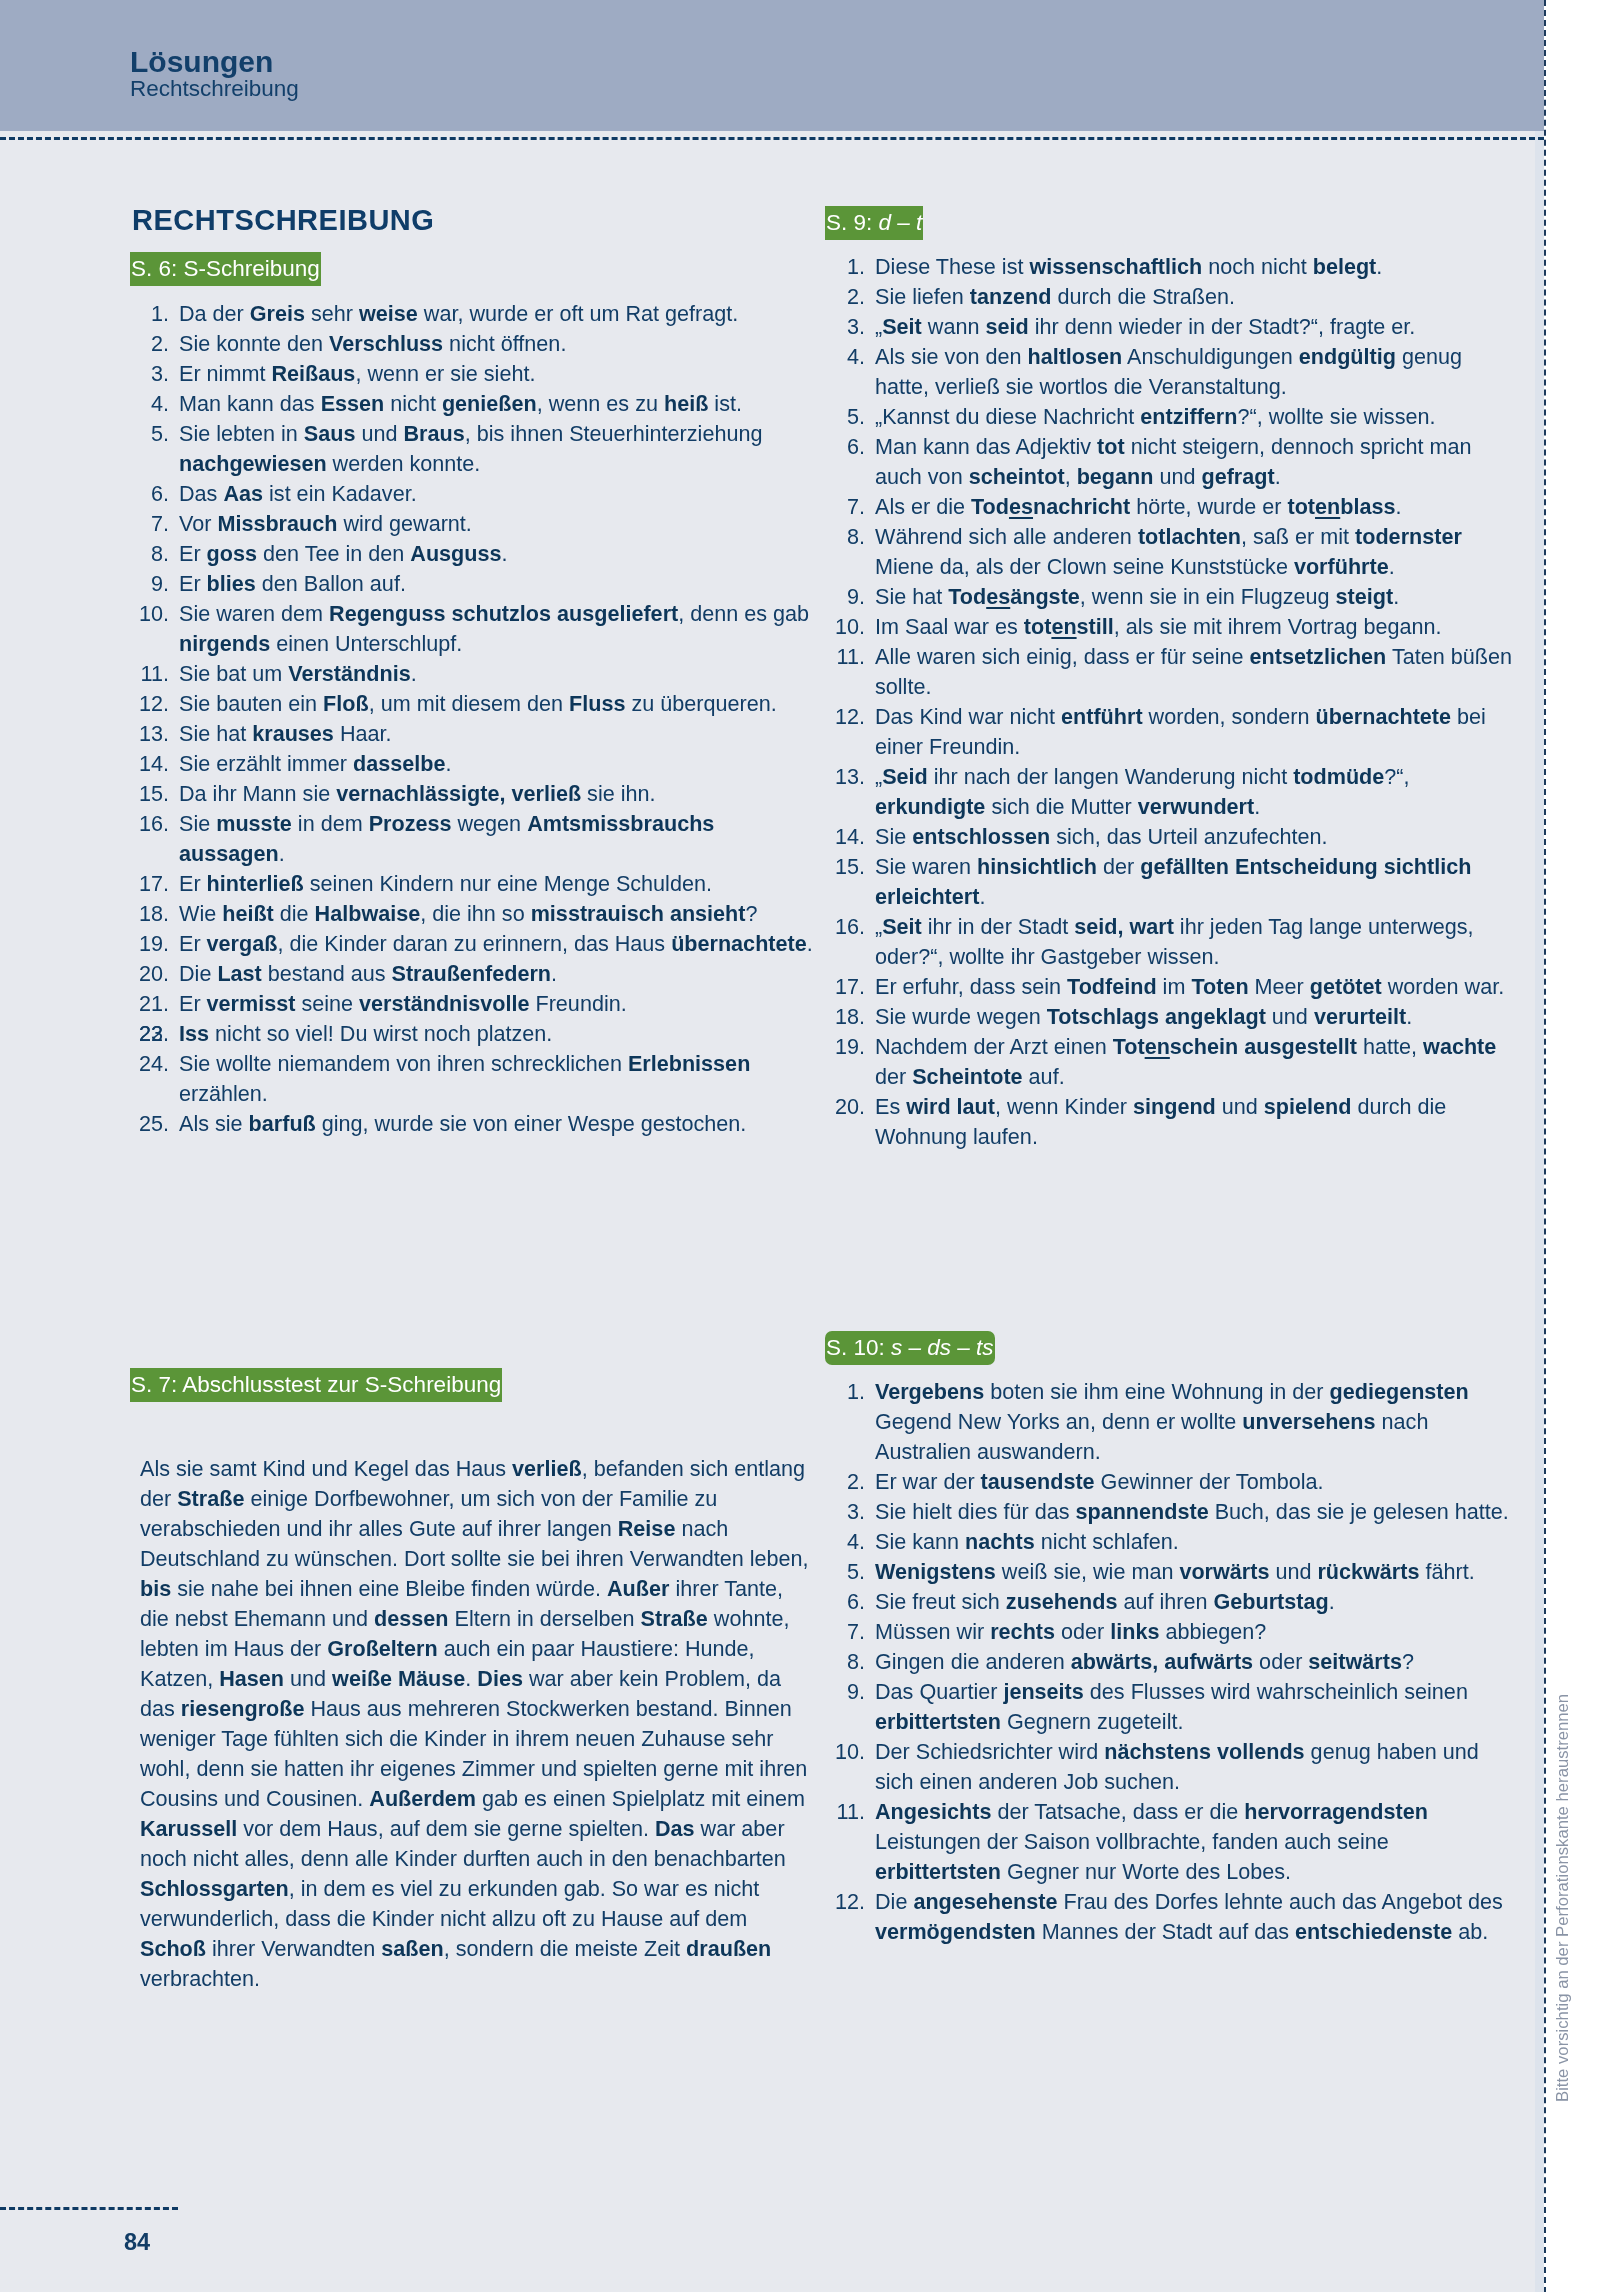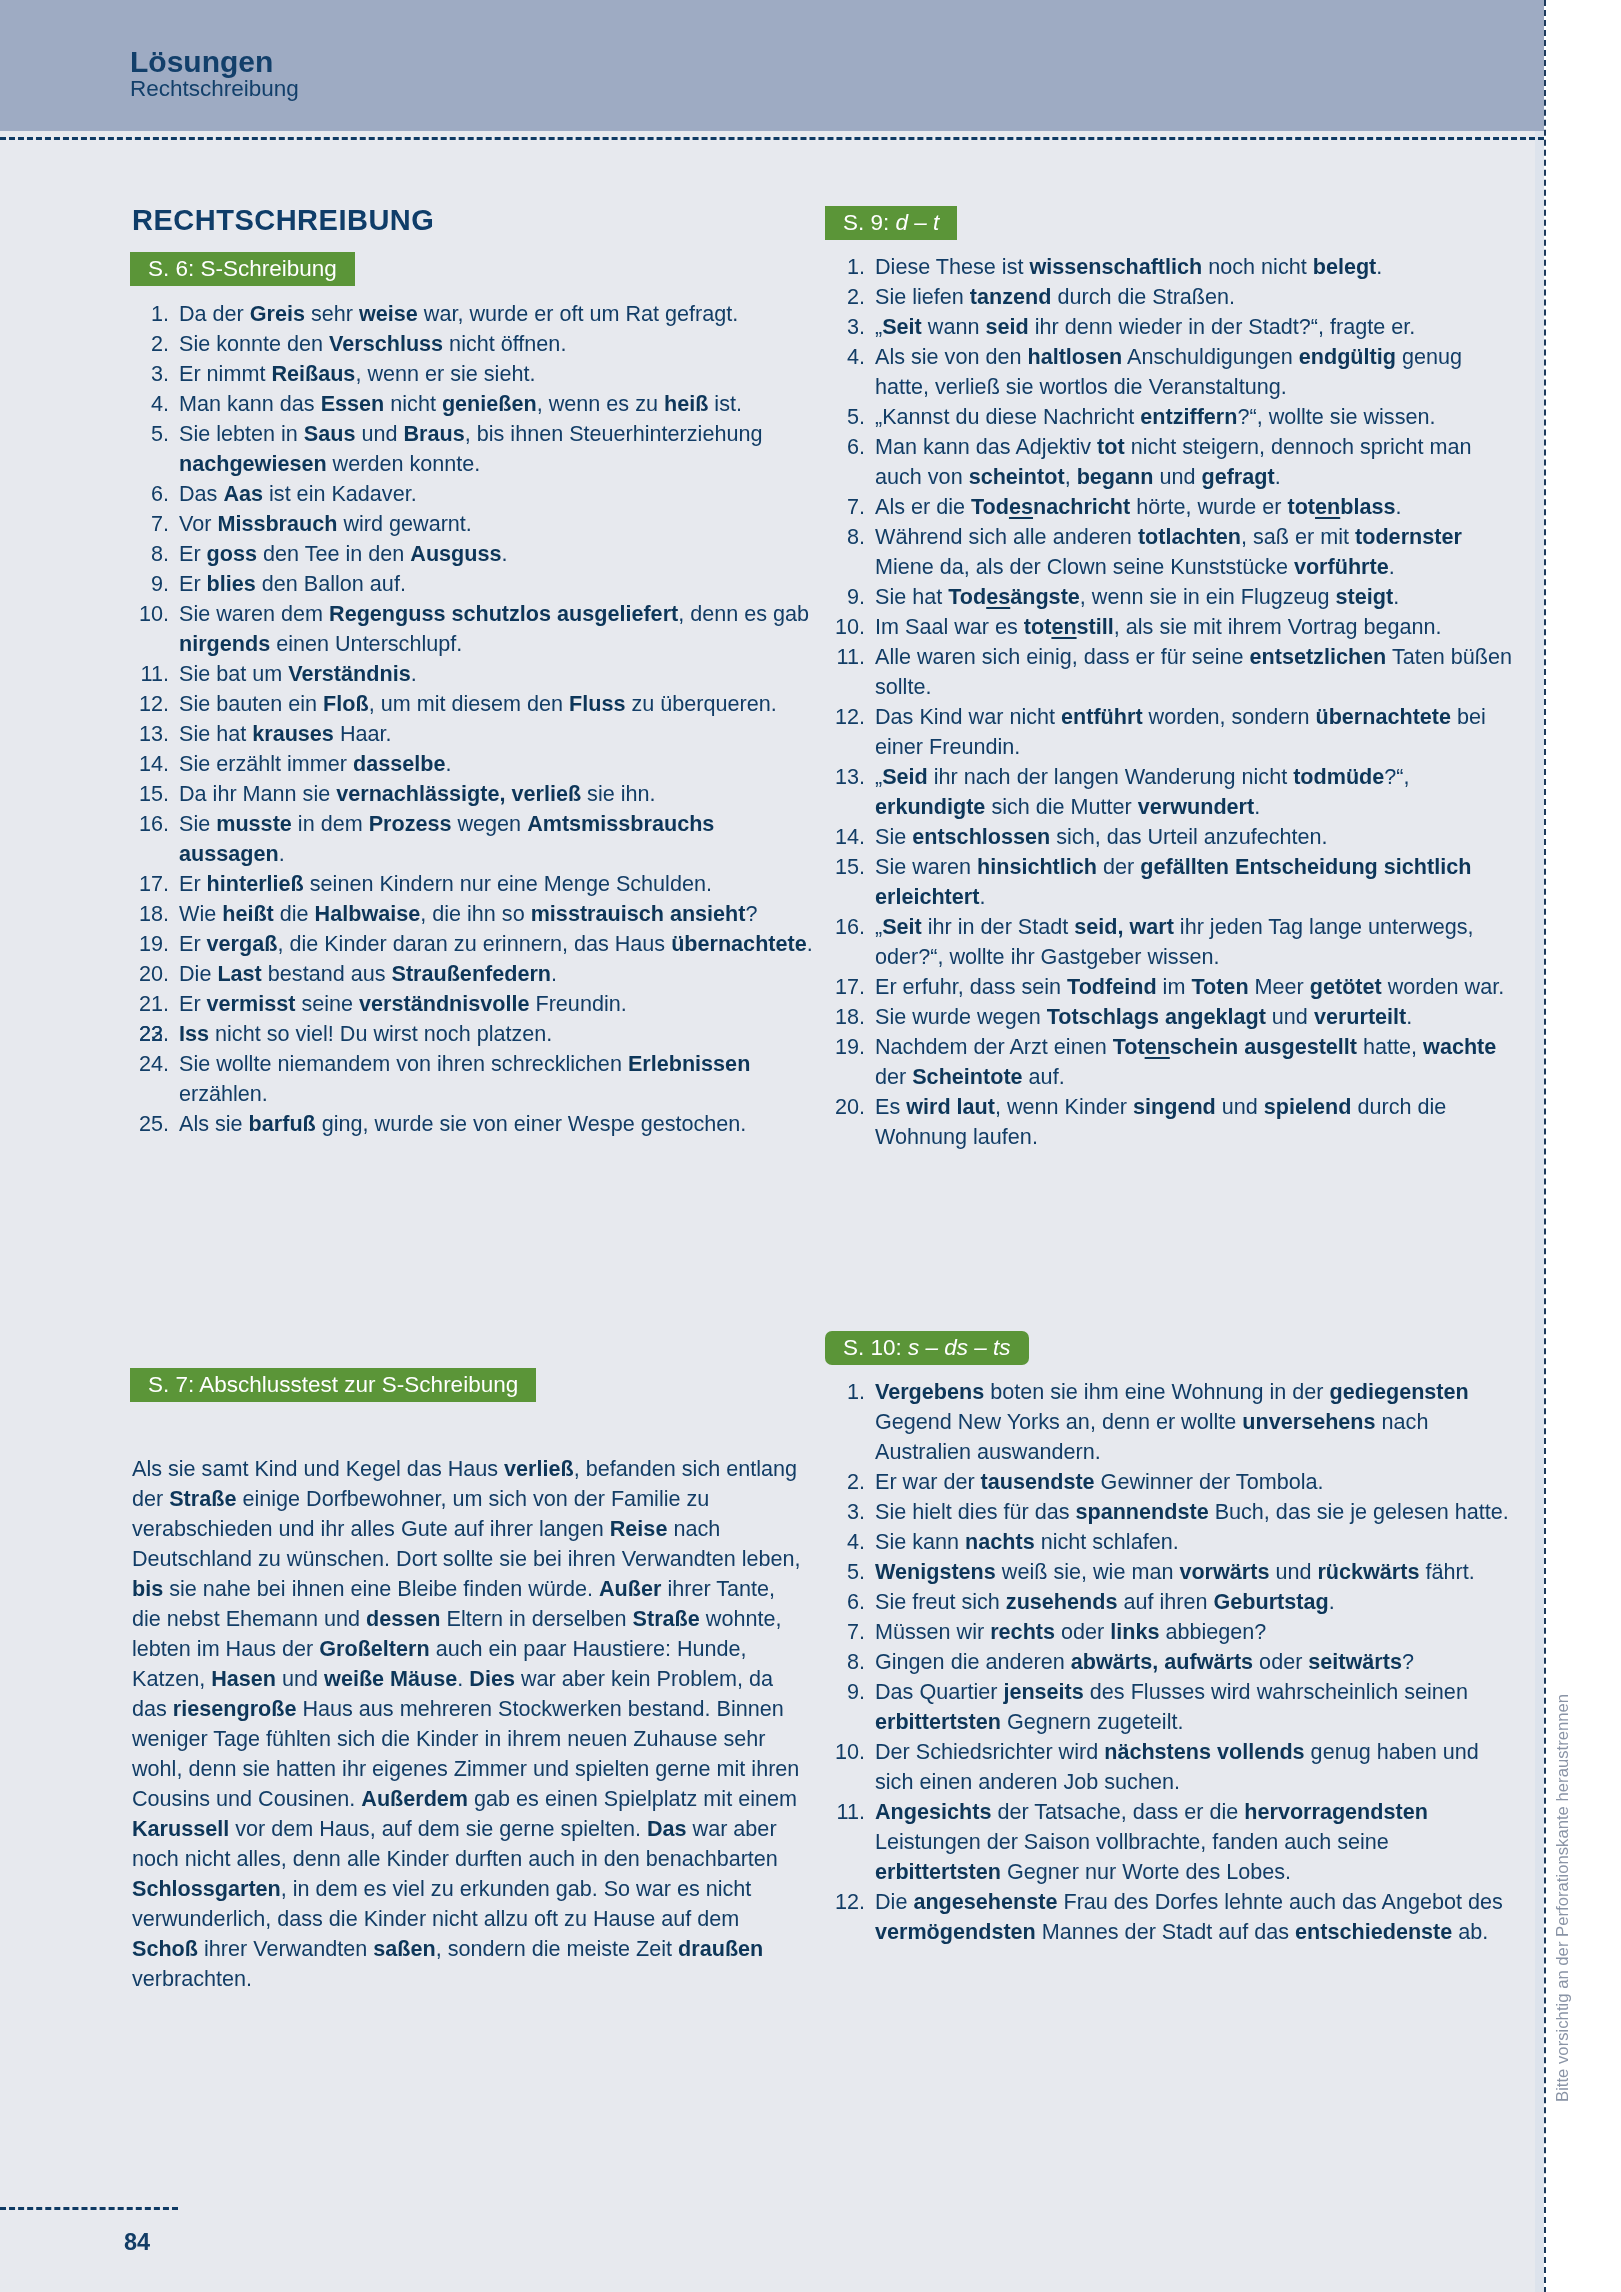--- a/index.html
+++ b/index.html
@@ -35,33 +35,33 @@
   .hdash {
     position: absolute; left: 0; top: 137px; width: 1544px; height: 0;
     border-top: 3.9px dashed #0f3a63;
   }
   .main-title {
     position: absolute; left: 132px; top: 204px; font-size: 29px; font-weight: bold;
     letter-spacing: 0.5px; color: #0f3d69;
   }
   .sec-head {
     position: absolute; background: #5b9538; color: #ffffff;
-    font-size: 22.5px; height: 34px; line-height: 34px; padding: 0 18px;
+    font-size: 22.5px; height: 34px; line-height: 34px; padding: 0 1px;
     white-space: nowrap;
   }
   .sec-head i { font-style: italic; }
   .col { position: absolute; font-size: 21.6px; line-height: 30px; color: #123d66; }
   ol.list { list-style: none; margin: 0; padding: 0; }
   ol.list li { position: relative; padding-left: 47px; }
   ol.list li .num {
     position: absolute; left: 0; width: 37px; text-align: right;
   }
   b { font-weight: bold; color: #0d3659; }
   u { text-decoration: underline; text-underline-offset: 2.9px; }
-  .para { text-align: left; }
+  .para { text-align: left; margin-left: 8px; }
   .footer-dash {
     position: absolute; left: 0; top: 2207px; width: 178px; height: 0;
     border-top: 3.9px dashed #0f3a63;
   }
   .page-num {
     position: absolute; left: 124px; top: 2229px; font-size: 23.5px; color: #123d66; font-weight: bold;
   }
   .side-note {
     position: absolute; left: 1553px; top: 2102px; transform-origin: 0 0;
     transform: rotate(-90deg); font-size: 16.7px; color: #8a94a6; white-space: nowrap;

